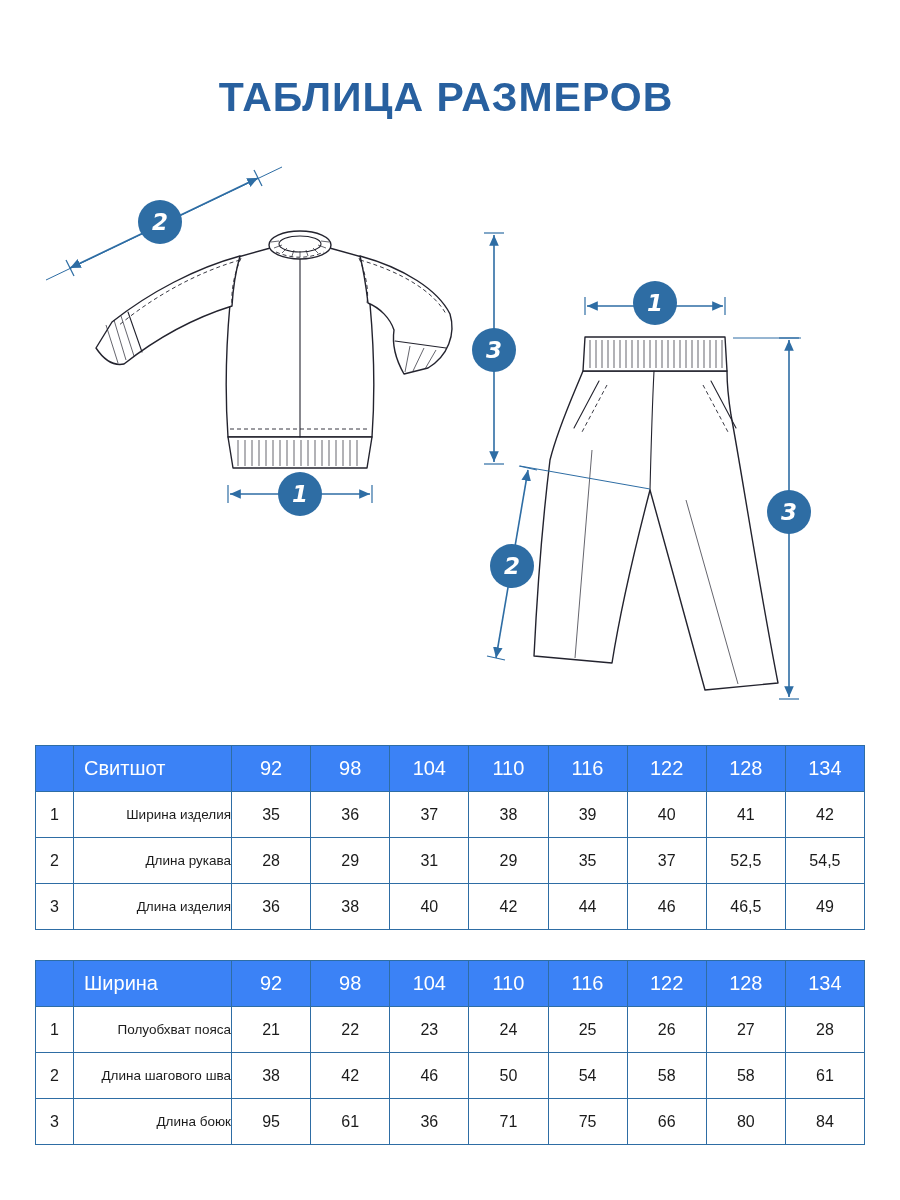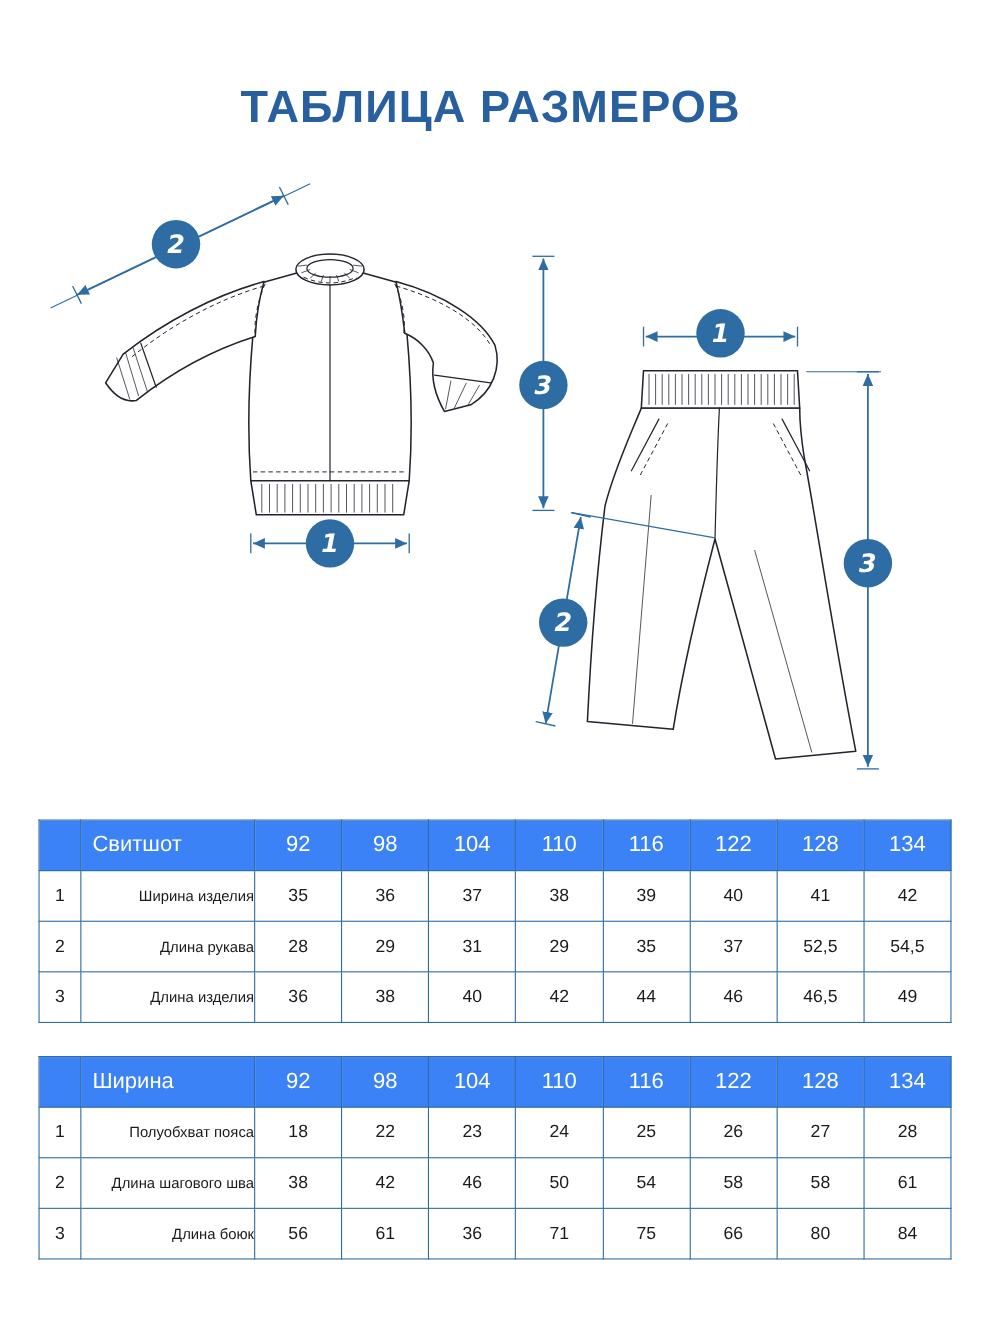--- a/index.html
+++ b/index.html
@@ -256,21 +256,21 @@
           <th>116</th>
           <th>122</th>
           <th>128</th>
           <th>134</th>
         </tr>
       </thead>
       <tbody>
         <tr>
           <td class="row-num">1</td>
           <td class="row-label">Полуобхват пояса</td>
-          <td class="val">18</td>
+          <td class="val">21</td>
           <td class="val">22</td>
           <td class="val">23</td>
           <td class="val">24</td>
           <td class="val">25</td>
           <td class="val">26</td>
           <td class="val">27</td>
           <td class="val">28</td>
         </tr>
         <tr>
           <td class="row-num">2</td>
@@ -280,21 +280,21 @@
           <td class="val">46</td>
           <td class="val">50</td>
           <td class="val">54</td>
           <td class="val">58</td>
           <td class="val">58</td>
           <td class="val">61</td>
         </tr>
         <tr>
           <td class="row-num">3</td>
           <td class="row-label">Длина боюк</td>
-          <td class="val">56</td>
+          <td class="val">95</td>
           <td class="val">61</td>
           <td class="val">36</td>
           <td class="val">71</td>
           <td class="val">75</td>
           <td class="val">66</td>
           <td class="val">80</td>
           <td class="val">84</td>
         </tr>
       </tbody>
     </table>

